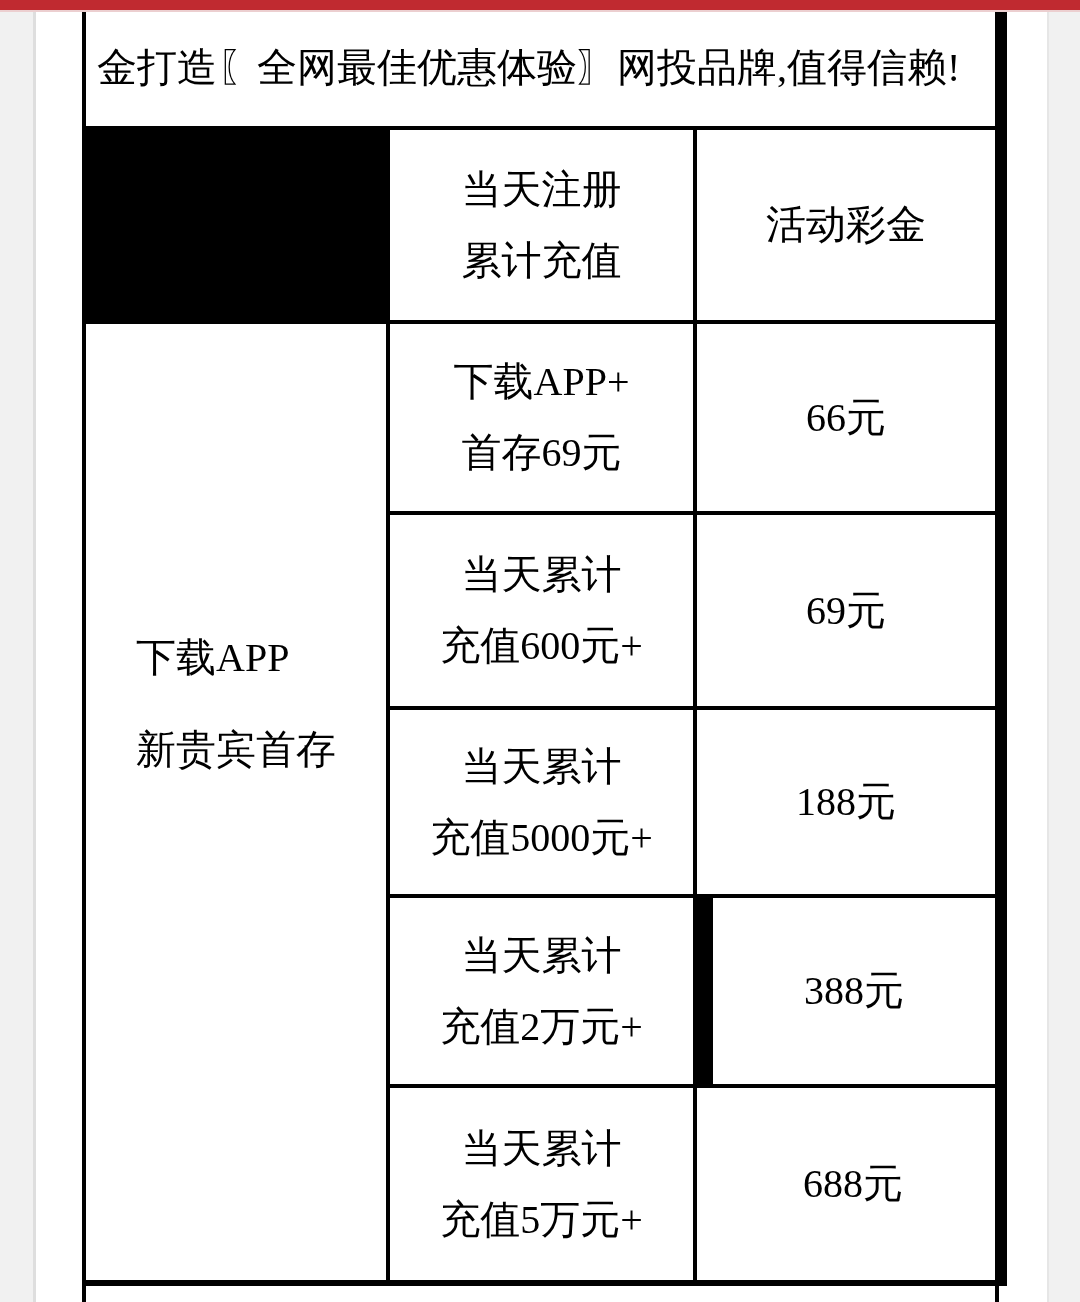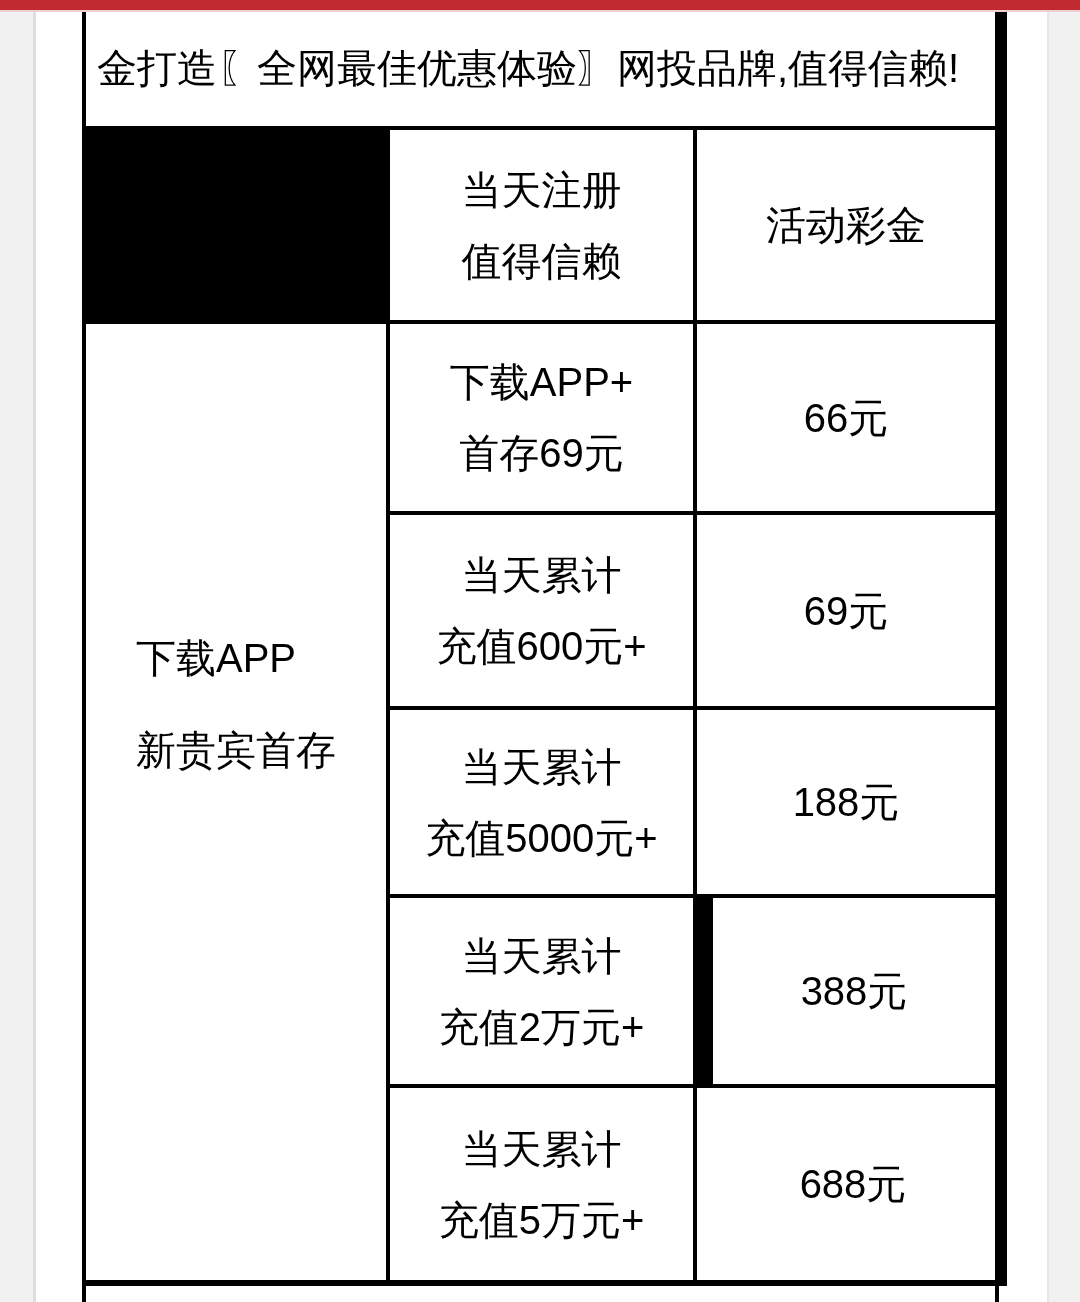--- a/index.html
+++ b/index.html
@@ -31,20 +31,21 @@
   .promo-table {
     position: absolute; left: 82px; top: 10px; width: 925px;
     box-sizing: border-box;
     background: #000000;
     padding: 0 4px 6px 4px;
     display: grid;
     grid-template-columns: 300px 303px 298px;
     grid-template-rows: 116px 190px 187px 191px 184px 186px 192px;
     gap: 4px;
     z-index: 2;
+    font-family: Liberation Serif, serif;
   }
   .cell {
     background: #ffffff;
     display: flex; align-items: center; justify-content: center;
     font-size: 40px; line-height: 40px; color: #000000;
     overflow: hidden;
   }
   .cell-title {
     grid-row: 1; grid-column: 1 / -1;
     justify-content: flex-start;
@@ -76,21 +77,21 @@
   <div class="margin-right"></div>
 
   <div class="promo-table">
 
     <div class="cell cell-title">
       <span>金打造〖全网最佳优惠体验〗网投品牌,值得信赖!</span>
     </div>
 
     <div class="cell two-line" style="grid-row:2; grid-column:2;">
       <span>当天注册</span>
-      <span>值得信赖</span>
+      <span>累计充值</span>
     </div>
     <div class="cell" style="grid-row:2; grid-column:3;">
       <span>活动彩金</span>
     </div>
 
     <div class="cell cell-target">
       <div class="shift">
         <span>下载APP</span>
         <span>新贵宾首存</span>
       </div>

